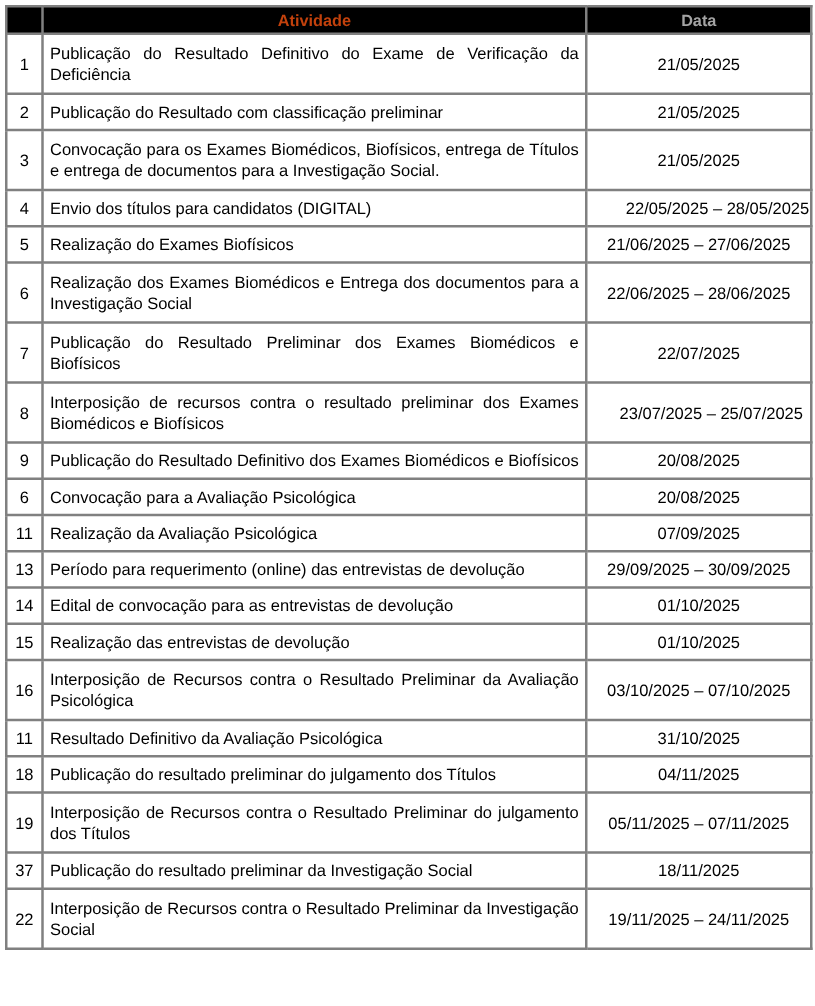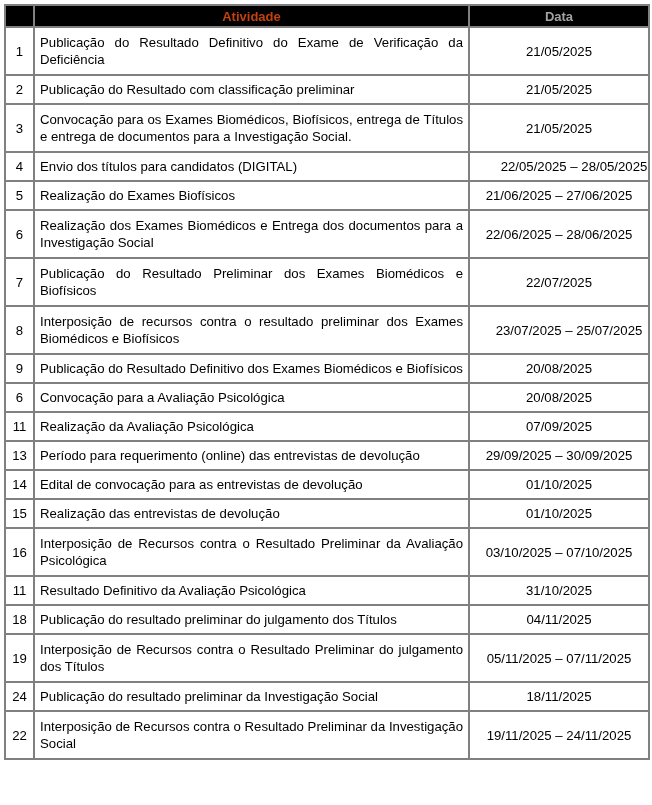--- a/index.html
+++ b/index.html
@@ -164,21 +164,21 @@
           <td class="num" style="border-color: rgb(128, 128, 128);">18</td>
           <td class="act single" style="border-color: rgb(128, 128, 128); border-radius: 13px;">Publicação do resultado preliminar do julgamento dos Títulos</td>
           <td class="date" style="border-color: rgb(128, 128, 128);">04/11/2025</td>
         </tr>
         <tr class="r-multi">
           <td class="num" style="border-color: rgb(128, 128, 128);">19</td>
           <td class="act multi" style="border-color: rgb(128, 128, 128);">Interposição de Recursos contra o Resultado Preliminar do julgamento dos Títulos</td>
           <td class="date" style="border-color: rgb(128, 128, 128);">05/11/2025 – 07/11/2025</td>
         </tr>
         <tr class="r-single">
-          <td class="num" style="border-color: rgb(128, 128, 128);">24</td>
+          <td class="num" style="border-color: rgb(128, 128, 128);">37</td>
           <td class="act single" style="border-color: rgb(128, 128, 128); margin-left: 16px;">Publicação do resultado preliminar da Investigação Social</td>
           <td class="date" style="border-color: rgb(128, 128, 128);">18/11/2025</td>
         </tr>
         <tr class="r-multi">
           <td class="num" style="border-color: rgb(128, 128, 128);">22</td>
           <td class="act multi" style="border-color: rgb(128, 128, 128);">Interposição de Recursos contra o Resultado Preliminar da Investigação Social</td>
           <td class="date" style="border-color: rgb(128, 128, 128);">19/11/2025 – 24/11/2025</td>
         </tr>
       </tbody>
   </table>

